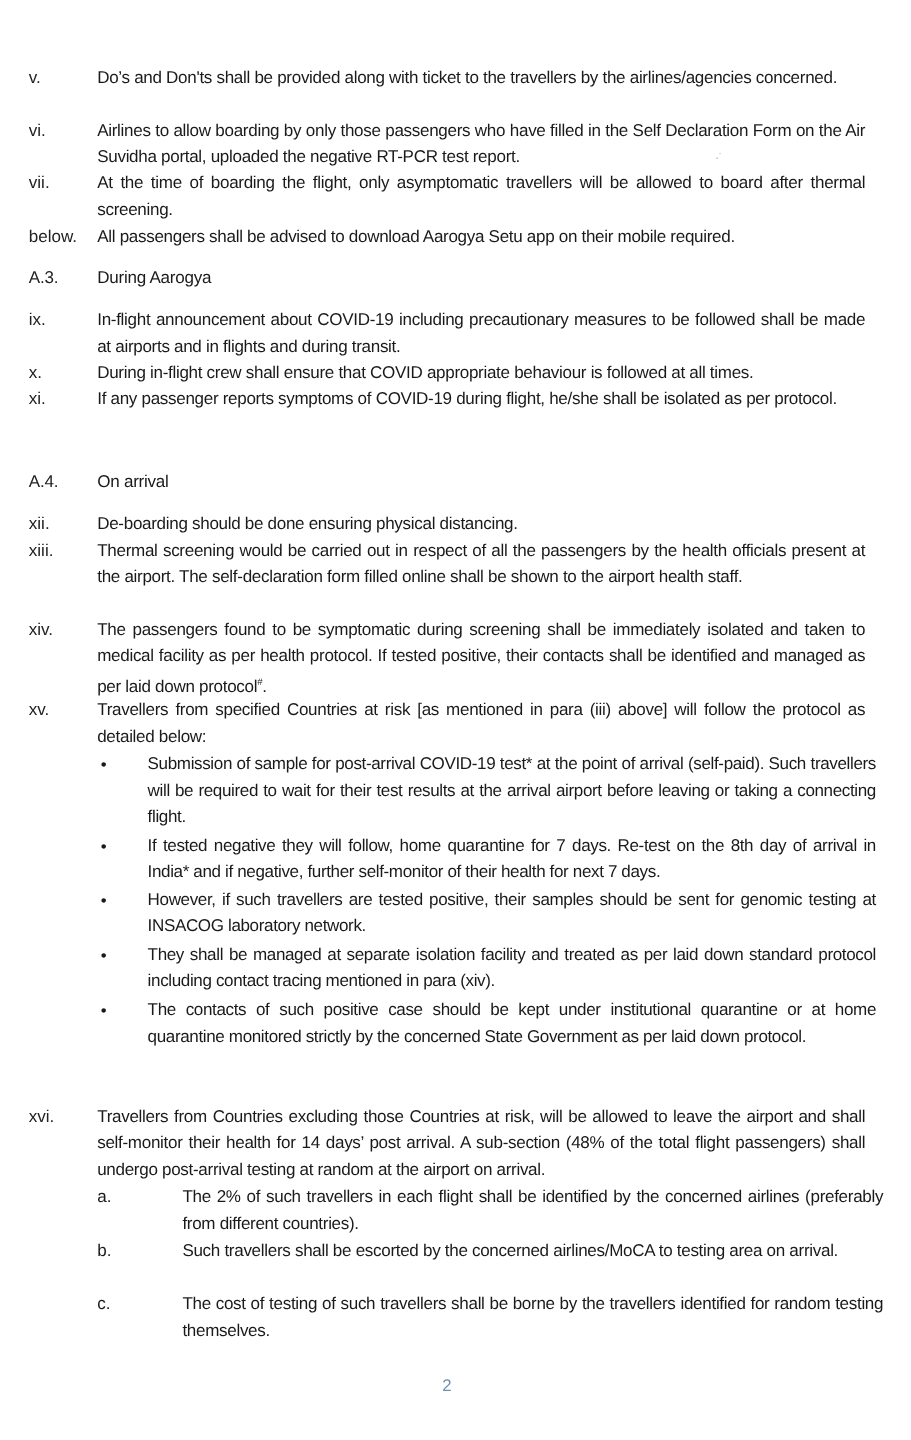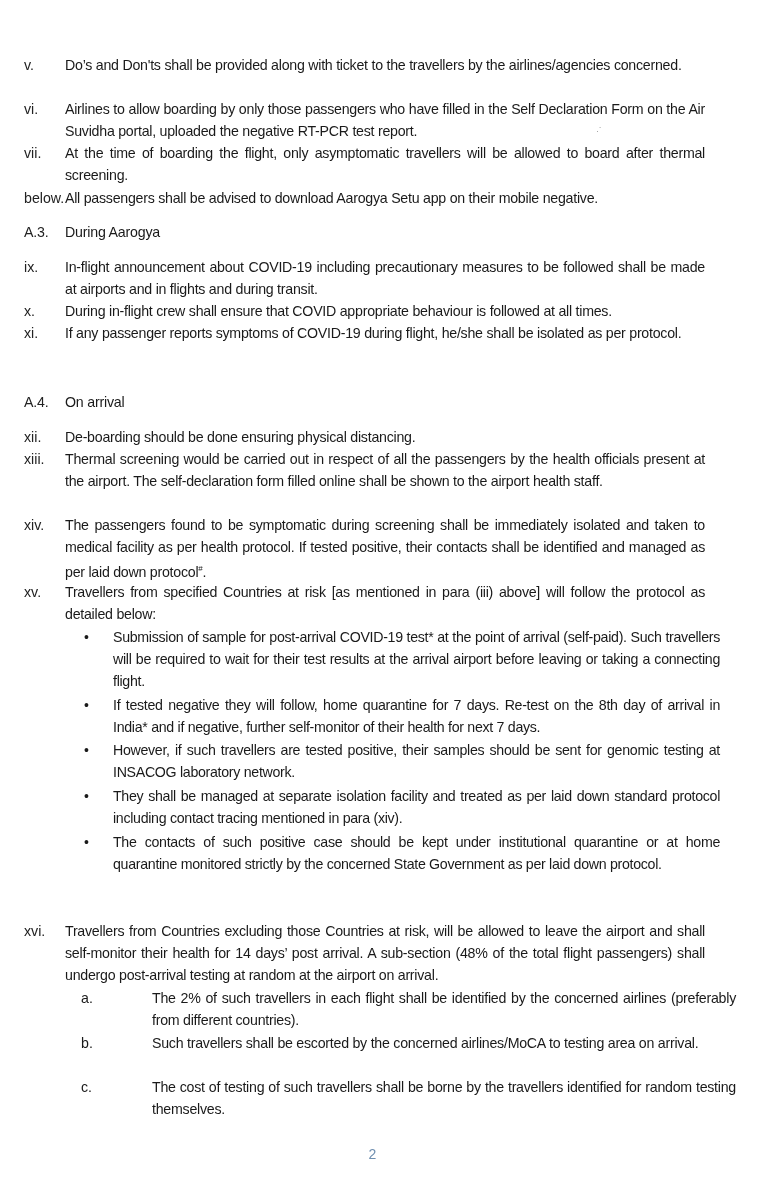--- a/index.html
+++ b/index.html
@@ -30,21 +30,21 @@
       width: 759px;
     }
     .num {
       position: absolute;
       left: 24px;
       width: 50px;
       color: #222;
     }
     .body {
       position: absolute;
-      left: 65px;
+      left: 81px;
       width: 640px;
       text-align: justify;
       letter-spacing: -0.25px;
     }
     .heading .num, .heading .body {
       font-weight: normal;
       letter-spacing: -0.2px;
     }
     .bullet-item {
       position: absolute;
@@ -52,21 +52,21 @@
       width: 759px;
     }
     .bullet-dot {
       position: absolute;
       left: 84px;
       width: 10px;
       font-size: 14px;
     }
     .bullet-body {
       position: absolute;
-      left: 113px;
+      left: 123px;
       width: 607px;
       text-align: justify;
       letter-spacing: -0.3px;
     }
     .sub-label {
       position: absolute;
       left: 81px;
       width: 30px;
     }
     .sub-body {
@@ -110,21 +110,21 @@
   </div>
   <span class="speck">·˙</span>
 
   <div class="item" style="top:142px;">
     <span class="num">vii.</span>
     <span class="body">At the time of boarding the flight, only asymptomatic travellers will be allowed to board after thermal screening.</span>
   </div>
 
   <div class="item" style="top:187px;">
     <span class="num">below.</span>
-    <span class="body">All passengers shall be advised to download Aarogya Setu app on their mobile negative.</span>
+    <span class="body">All passengers shall be advised to download Aarogya Setu app on their mobile required.</span>
   </div>
 
   <div class="item heading" style="top:221px;">
     <span class="num">A.3.</span>
     <span class="body">During Aarogya</span>
   </div>
 
   <div class="item" style="top:256px;">
     <span class="num">ix.</span>
     <span class="body">In-flight announcement about COVID-19 including precautionary measures to be followed shall be made at airports and in flights and during transit.</span>

